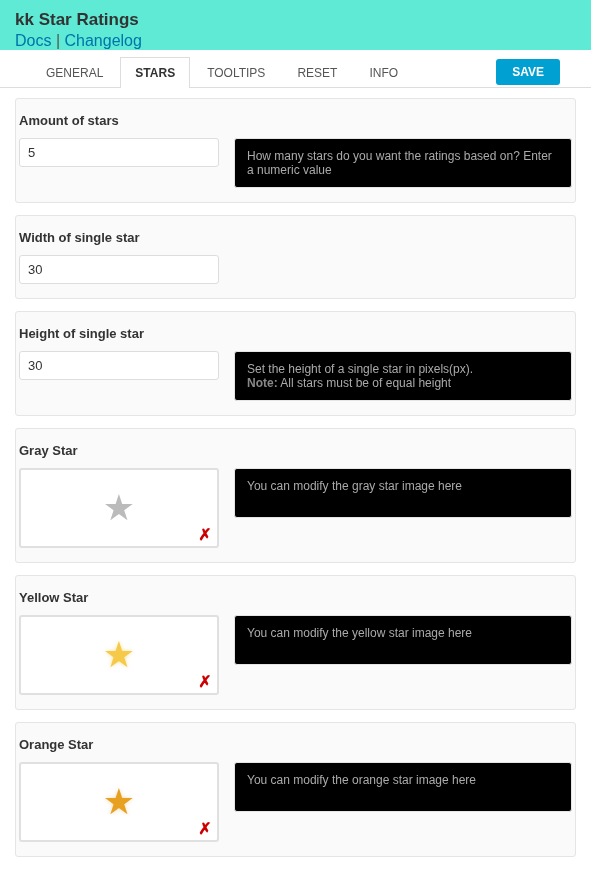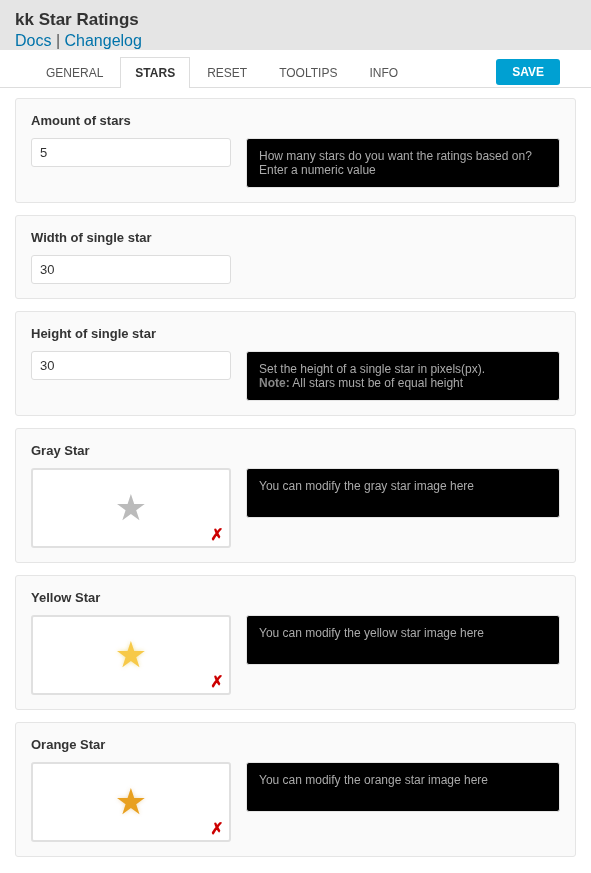--- a/index.html
+++ b/index.html
@@ -12,21 +12,21 @@
     }
     .page-wrapper {
       background: #fff;
       width: 591px;
       min-height: 873px;
       padding-bottom: 20px;
     }
     
     .header {
       padding: 10px 15px 0 15px;
-      background: #e5e5e5;
+      background: #5eead4;
     }
     .header-title {
       font-size: 17px;
       font-weight: bold;
       color: #333;
       margin-bottom: 2px;
     }
     .header-links {
       font-size: 16px;
       color: #555;
@@ -82,21 +82,21 @@
     .content {
       padding: 10px 15px;
     }
 
     
     .section {
       background: #fafafa;
       border: 1px solid #e5e5e5;
       border-radius: 3px;
       margin-bottom: 12px;
-      padding: 14px 15px;
+      padding: 14px 3px;
     }
     .section-title {
       font-size: 13px;
       font-weight: bold;
       color: #333;
       margin-bottom: 10px;
     }
     .section-row {
       display: flex;
       align-items: flex-start;
@@ -178,22 +178,22 @@
     <div class="header-links">
       <a href="#">Docs</a>
       <span> | </span>
       <a href="#">Changelog</a>
     </div>
   </div>
 
   <div class="nav-tabs">
     <div class="nav-tab">GENERAL</div>
     <div class="nav-tab active">STARS</div>
+    <div class="nav-tab">TOOLTIPS</div>
     <div class="nav-tab">RESET</div>
-    <div class="nav-tab">TOOLTIPS</div>
     <div class="nav-tab">INFO</div>
     <button class="nav-tab-save">SAVE</button>
   </div>
 
   <div class="content">
 
     <div class="section">
       <div class="section-title">Amount of stars</div>
       <div class="section-row">
         <div class="section-input-col">

